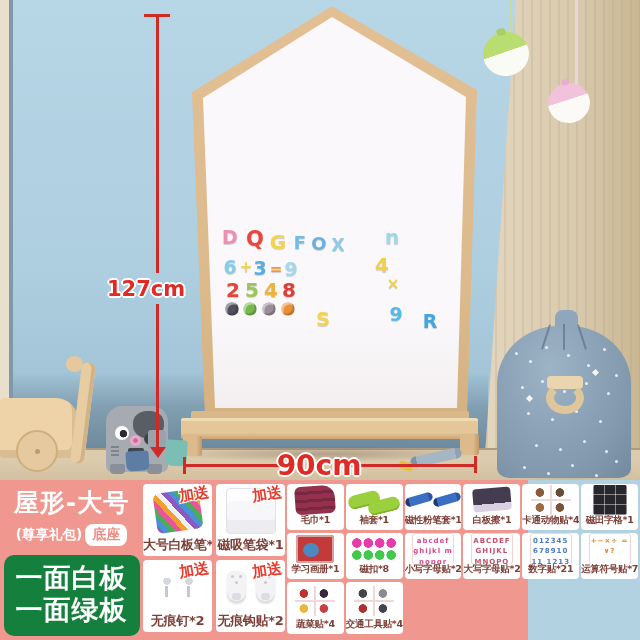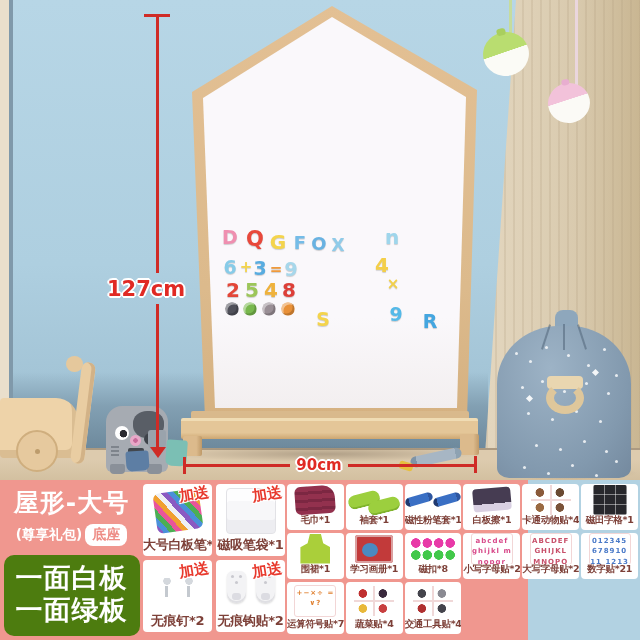--- a/index.html
+++ b/index.html
@@ -106,30 +106,30 @@
   .dim-cap-top{left:144px;top:14px;width:26px;height:3px;}
   .dim-arrow-down{left:150px;top:447px;width:0;height:0;background:none;
     border-left:8px solid transparent;border-right:8px solid transparent;border-top:11px solid #cf2b26;}
   .dim-h1{left:186px;top:464px;width:104px;height:3px;}
   .dim-h2{left:348px;top:464px;width:127px;height:3px;}
   .dim-cap-l{left:183px;top:457px;width:3px;height:17px;}
   .dim-cap-r{left:474px;top:456px;width:3px;height:17px;}
   .dim-label{transform:translate(-50%,-50%);color:#e02a24;font-weight:700;white-space:nowrap;
     text-shadow:-2px 0 0 #fff,2px 0 0 #fff,0 -2px 0 #fff,0 2px 0 #fff,-1px -1px 0 #fff,1px 1px 0 #fff,-1px 1px 0 #fff,1px -1px 0 #fff;}
   .dim-label.h127{left:146px;top:289px;font-size:21px;}
-  .dim-label.w90{left:319px;top:465px;font-size:15px;}
+  .dim-label.w90{left:319px;top:465px;font-size:28px;}
 
   
   .panel{left:0;top:480px;width:528px;height:160px;background:#f0978f;}
   .panel-left{left:2px;top:6px;width:139px;color:#fff;text-align:center;}
   .p-title{position:static;display:block;font-size:25px;font-weight:700;letter-spacing:1px;}
   .p-subrow{position:static;display:flex;justify-content:center;align-items:center;gap:3px;margin-top:5px;}
   .p-sub{position:static;font-size:13.5px;font-weight:700;white-space:nowrap;}
   .p-badge{position:static;background:#fff;color:#ee8d86;font-size:14px;font-weight:700;padding:2px 7px;border-radius:8px;white-space:nowrap;}
-  .p-feature{position:static;margin:9px auto 0;width:136px;background:#4d7c0f;border-radius:10px;padding:7px 0 9px;}
+  .p-feature{position:static;margin:9px auto 0;width:136px;background:#15803d;border-radius:10px;padding:7px 0 9px;}
   .p-feat-line{position:static;display:block;font-size:27px;font-weight:700;line-height:1.2;letter-spacing:1px;}
 
   .left-cells{left:143px;top:4px;width:142px;height:148px;display:grid;position:absolute;
     grid-template-columns:69px 69px;grid-template-rows:72px 72px;gap:4px;}
   .grid-cells{left:287px;top:4px;width:351px;display:grid;position:absolute;
     grid-template-columns:repeat(6,1fr);grid-template-rows:46px 46px 52px;gap:3px 2px;}
   .cell{position:relative;background:#fff;border-radius:4px;display:flex;flex-direction:column;overflow:hidden;}
   .cell .label{position:static;font-size:9.5px;line-height:1.15;color:#7d4038;text-align:center;
     white-space:nowrap;padding-bottom:4px;font-weight:700;letter-spacing:-0.3px;}
   .left-cells .cell .label{font-size:13px;padding-bottom:3px;}
@@ -396,27 +396,20 @@
           <div class="label">卡通动物贴*4</div>
         </div>
         <div class="cell">
           <div class="thumb icon-grid-board">
             <i></i>
             <i></i>
           </div>
           <div class="label">磁田字格*1</div>
         </div>
         <div class="cell">
-          <div class="thumb icon-apron">
-            <i></i>
-            <i></i>
-          </div>
-          <div class="label">围裙*1</div>
-        </div>
-        <div class="cell">
           <div class="thumb icon-picture-book">
             <i></i>
             <i></i>
           </div>
           <div class="label">学习画册*1</div>
         </div>
         <div class="cell">
           <div class="thumb icon-magnets">
             <i></i>
             <i></i>

